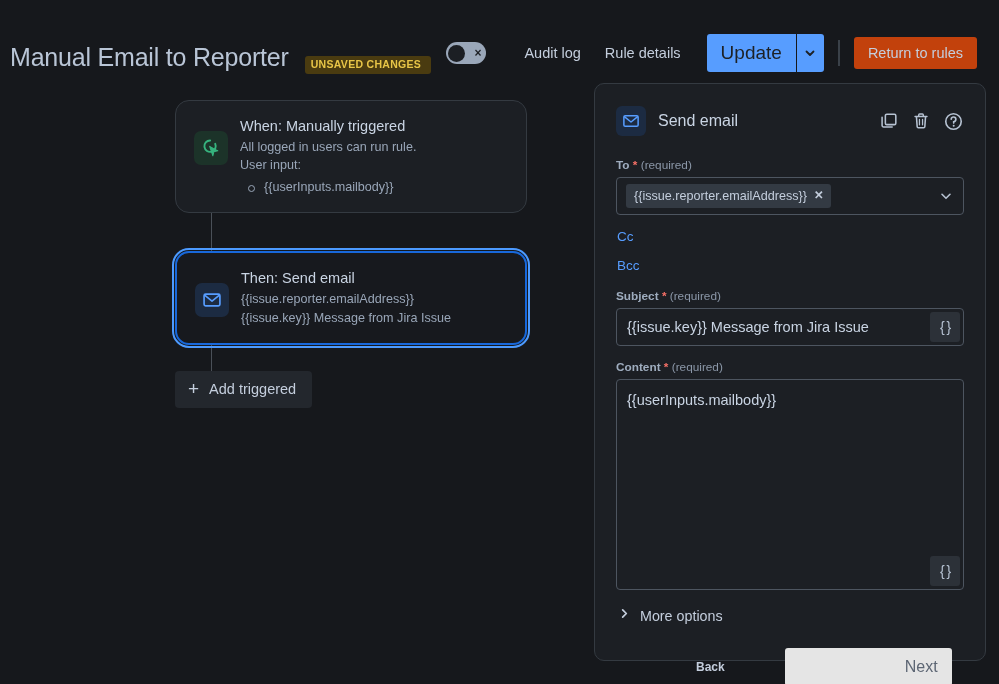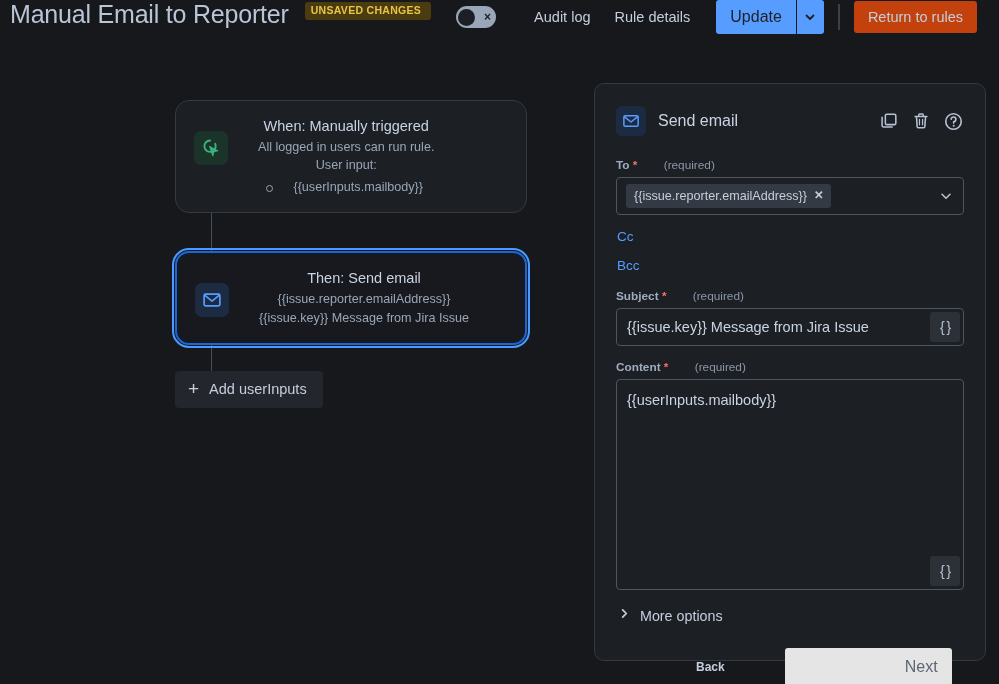--- a/index.html
+++ b/index.html
@@ -11,21 +11,21 @@
     font-family: "Liberation Sans", sans-serif;
     overflow: hidden;
   }
 
   
   .header {
     position: absolute;
     top: 0; left: 0;
     width: 999px; height: 72px;
     display: flex;
-    align-items: flex-start;
+    align-items: flex-end;
     padding: 0 22px 0 10px;
   }
 
   .page-title {
     font-size: 25px;
     font-weight: 400;
     color: #b9c5d6;
     letter-spacing: -0.2px;
     white-space: nowrap;
   }
@@ -87,21 +87,21 @@
     white-space: nowrap;
   }
 
   .btn-update-group {
     display: flex;
     margin-left: 14px;
   }
   .btn-update {
     background: #579dff;
     color: #1d2125;
-    font-size: 16px;
+    font-size: 19px;
     font-weight: 500;
     padding: 8px 14px;
     border-radius: 3px 0 0 3px;
     cursor: pointer;
     white-space: nowrap;
   }
   .btn-update-caret {
     background: #579dff;
     color: #1d2125;
     width: 28px;
@@ -138,23 +138,22 @@
     left: 175px; top: 100px;
     width: 352px;
   }
 
   .flow-card {
     background: #1c1f24;
     border: 1px solid #343a41;
     border-radius: 14px;
     padding: 16px 18px;
     display: flex;
-    gap: 30px;
-    cursor: pointer;
-    text-align: center;
+    gap: 12px;
+    cursor: pointer;
   }
 
   .flow-card.selected {
     border: 2px solid #1868db;
     outline: 2px solid #4c9aff;
     outline-offset: 1px;
     background: #17191e;
   }
 
   .flow-icon {
@@ -270,21 +269,21 @@
   .field { margin-bottom: 14px; }
 
   .field-label {
     font-size: 11.8px;
     font-weight: bold;
     color: #9fadbf;
     margin-bottom: 5px;
     display: block;
   }
   .field-label .req-star { color: #f87168; font-weight: bold; }
-  .field-label .req-text { font-weight: normal; color: #8b97a8; margin-left: 23px; }
+  .field-label .req-text { font-weight: normal; color: #8b97a8; }
 
   .select-box {
     border: 1px solid #4d5560;
     border-radius: 4px;
     background: #1c1f24;
     height: 38px;
     display: flex;
     align-items: center;
     padding: 0 10px 0 9px;
     cursor: pointer;
@@ -476,21 +475,21 @@
       <div class="flow-title">Then: Send email</div>
       <div class="flow-sub">{{issue.reporter.emailAddress}}</div>
       <div class="flow-sub">{{issue.key}} Message from Jira Issue</div>
     </div>
   </div>
 
   <div class="connector short"></div>
 
   <div class="add-component">
     <span class="plus">+</span>
-    <span>Add userInputs</span>
+    <span>Add triggered</span>
   </div>
 </div>
 
 <div class="panel">
 
   <div class="panel-head">
     <div class="panel-head-icon">
       <svg width="18" height="18" viewBox="0 0 24 24">
         <rect x="2.5" y="5" width="19" height="14" rx="1.8" fill="none" stroke="#579dff" stroke-width="2"></rect>
         <path d="M3.5 6.5 L12 13.3 L20.5 6.5" fill="none" stroke="#579dff" stroke-width="2" stroke-linecap="round" stroke-linejoin="round"></path>

